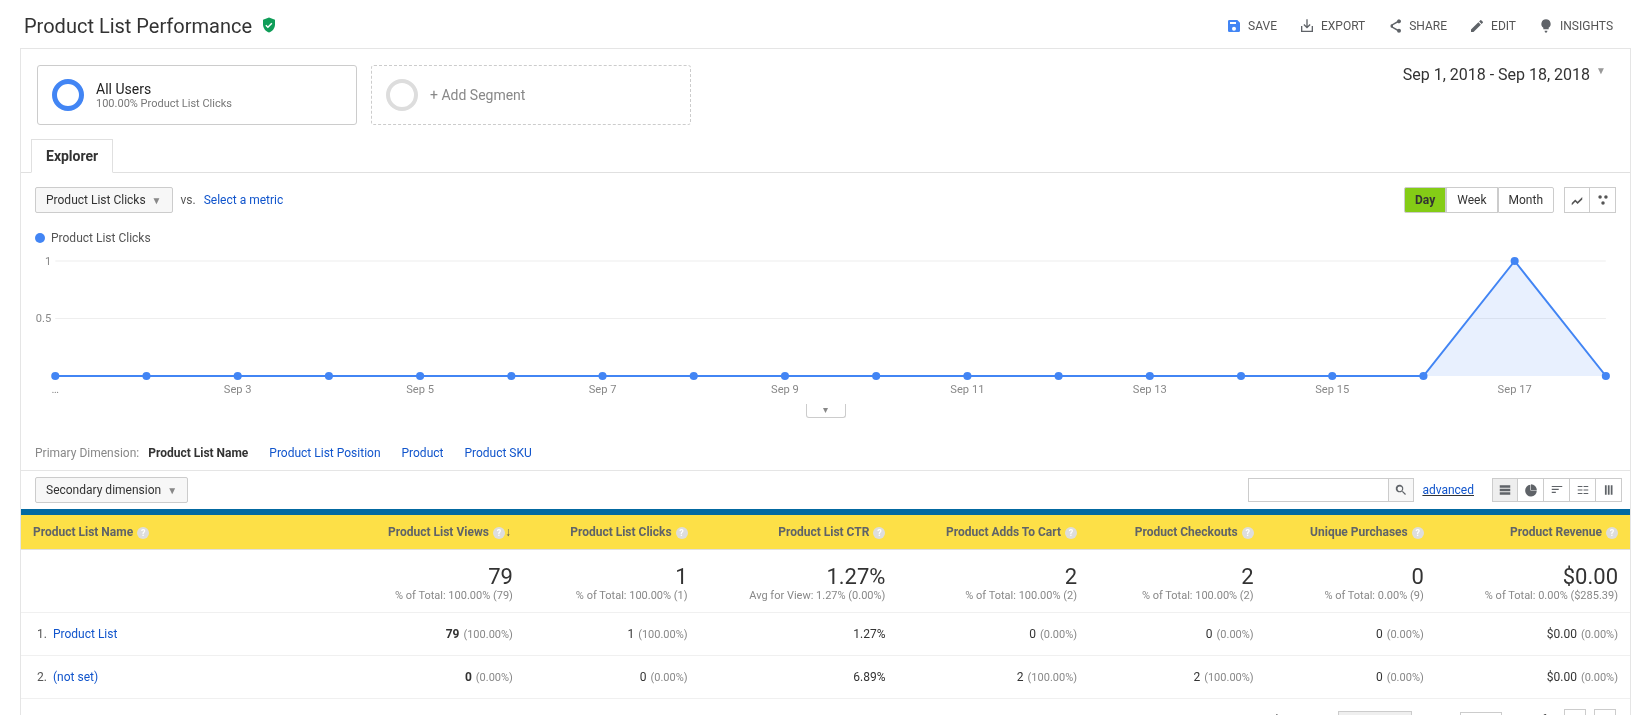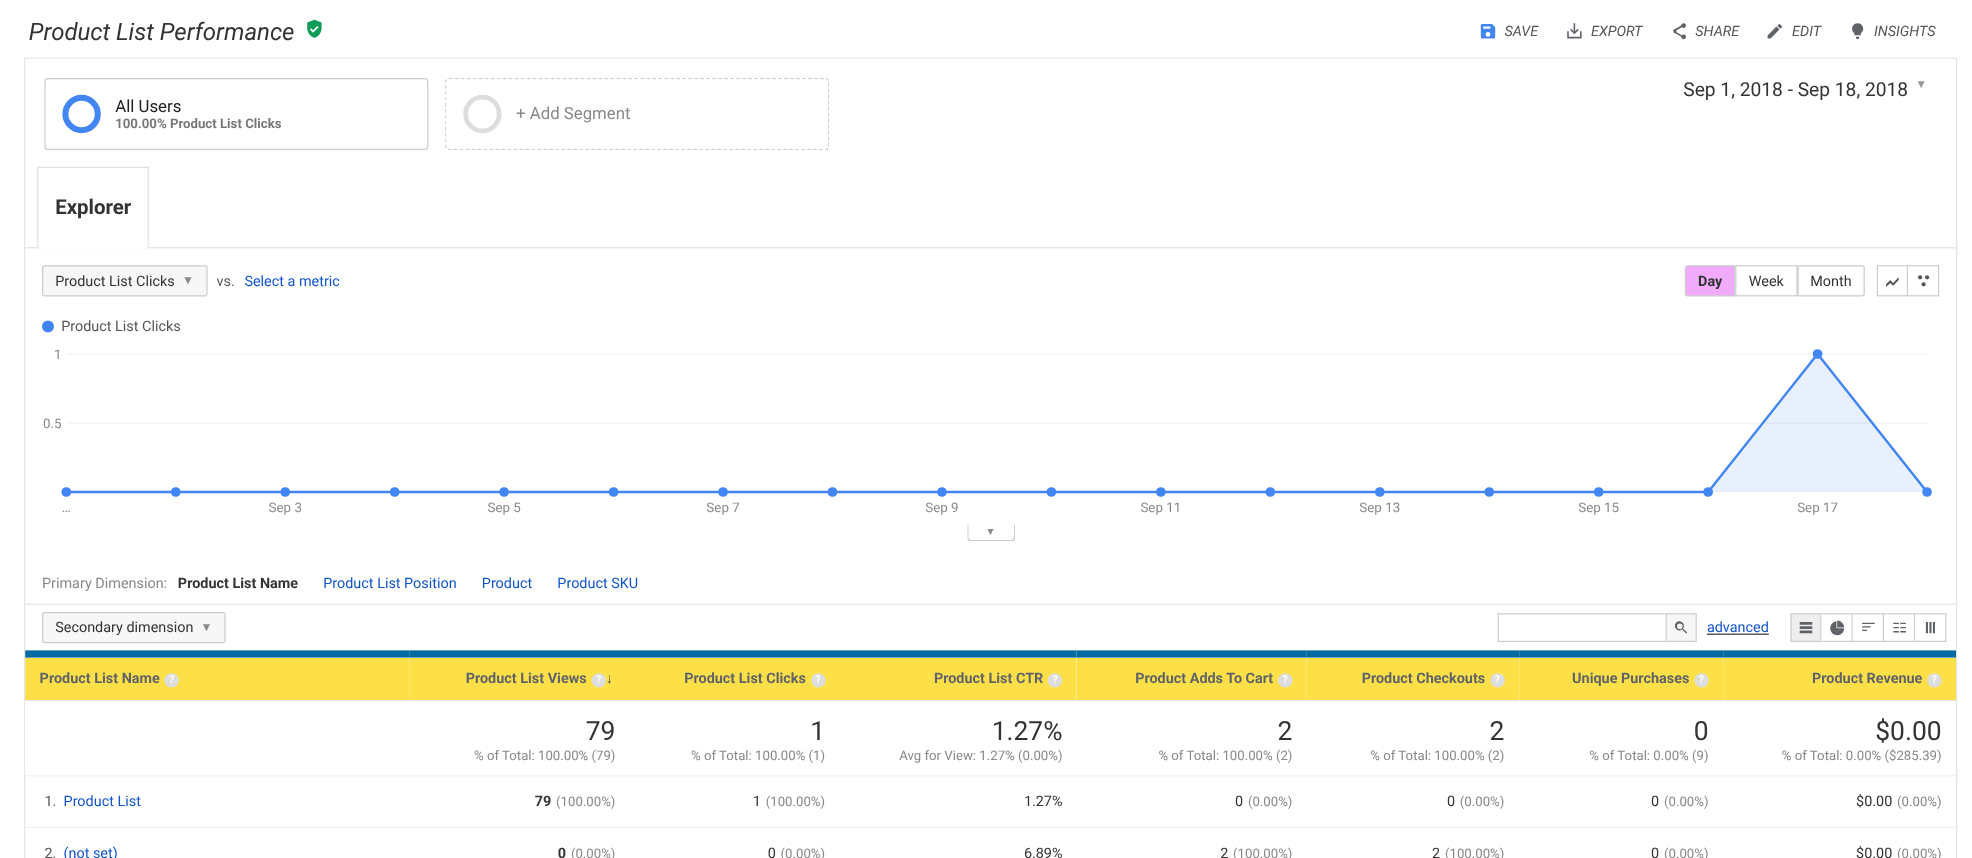--- a/index.html
+++ b/index.html
@@ -1,53 +1,53 @@
 <!DOCTYPE html>
 <html><head>
 <meta charset="utf-8">
 <style>
 * { box-sizing: border-box; margin: 0; padding: 0; }
 body { font-family: Roboto, Arial, sans-serif; font-size: 13px; color: #333; background: #fff; }
 .container { width: 1643px; }
 
-.header { display: flex; justify-content: space-between; align-items: flex-start; padding: 14px 24px 10px 24px; font-style: italic; }
+.header { display: flex; justify-content: space-between; align-items: flex-start; padding: 14px 24px 10px 24px; }
 .header-left { display: flex; align-items: center; gap: 8px; }
 .page-title { font-size: 20px; font-weight: 400; color: #333; }
 .shield-icon { width: 18px; height: 18px; }
 .header-actions { display: flex; gap: 10px; }
 .action-btn { display: flex; align-items: center; gap: 6px; cursor: pointer; color: #555; font-size: 12px; text-transform: uppercase; padding: 4px 6px; }
 .action-btn svg { width: 16px; height: 16px; }
 
 .content { border: 1px solid #e5e5e5; margin: 0 12px 0 20px; background: #fff; }
 .segments-row { display: flex; justify-content: space-between; align-items: flex-start; padding: 16px 16px 8px 16px; }
 .segments { display: flex; gap: 14px; }
 .segment-card { width: 320px; height: 60px; border: 1px solid #ccc; border-radius: 3px; display: flex; align-items: center; padding: 10px 14px; gap: 12px; }
 .segment-card.dashed { border-style: dashed; color: #888; }
 .circle-blue { width: 32px; height: 32px; border: 5px solid #4285f4; border-radius: 50%; }
 .circle-gray { width: 32px; height: 32px; border: 4px solid #ddd; border-radius: 50%; }
 .segment-text .title { font-size: 14px; color: #222; }
-.segment-text .sub { font-size: 11px; color: #777; margin-top: 0; font-weight: bold; }
+.segment-text .sub { font-size: 11px; color: #777; margin-top: 0; }
 .add-seg-text { font-size: 14px; color: #888; }
 .date-range { font-size: 16px; color: #333; display: flex; gap: 6px; padding-right: 8px; cursor: pointer; margin-left: 12px; }
 .dropdown-arrow { font-size: 10px; color: #999; }
 
 .tabs { display: flex; border-bottom: 1px solid #e0e0e0; margin-top: 6px; }
-.tab { padding: 23px 14px; font-size: 17px; background: #fff; border: 1px solid #e0e0e0; border-bottom: 1px solid #fff; margin-left: 10px; margin-bottom: -1px; font-weight: bold; cursor: pointer; }
+.tab { padding: 8px 14px; font-size: 14px; background: #fff; border: 1px solid #e0e0e0; border-bottom: 1px solid #fff; margin-left: 10px; margin-bottom: -1px; font-weight: bold; cursor: pointer; }
 
 .controls-row { display: flex; justify-content: space-between; align-items: center; padding: 14px 14px 8px 14px; }
 .metric-selector { display: flex; align-items: center; gap: 8px; }
 .dropdown { border: 1px solid #ccc; padding: 5px 10px; font-size: 12px; cursor: pointer; border-radius: 2px; background: #f7f7f7; display: inline-flex; align-items: center; gap: 6px; }
 .vs-label { font-size: 12px; color: #555; }
 .link { color: #1155cc; cursor: pointer; font-size: 12px; }
 .right-controls { display: flex; gap: 10px; align-items: center; }
 .granularity { display: flex; }
 .gran-btn { border: 1px solid #ccc; padding: 5px 10px; font-size: 12px; cursor: pointer; background: #fff; }
 .gran-btn:first-child { border-radius: 2px 0 0 2px; }
 .gran-btn:last-child { border-radius: 0 2px 2px 0; }
-.gran-btn.active { background: #f0abfc; font-weight: bold; }
+.gran-btn.active { background: #84cc16; font-weight: bold; }
 .icon-btn { width: 26px; height: 26px; border: 1px solid #ccc; display: inline-flex; align-items: center; justify-content: center; cursor: pointer; background: #fff; }
 
 .chart-area { padding: 10px 14px; }
 .legend-item { display: flex; align-items: center; gap: 6px; font-size: 12px; color: #555; margin-bottom: 6px; }
 .legend-dot { width: 10px; height: 10px; border-radius: 50%; background: #4285f4; }
 .chart { position: relative; height: 150px; margin: 4px 0; }
 .chart svg { width: 100%; height: 100%; overflow: visible; }
 .axis-label { font-size: 11px; fill: #888; }
 .chart-handle { text-align: center; margin-top: -4px; }
 .chart-handle-inner { display: inline-block; width: 40px; height: 14px; border: 1px solid #ccc; border-top: none; border-radius: 0 0 3px 3px; cursor: pointer; background: #fff; font-size: 10px; color: #888; }

